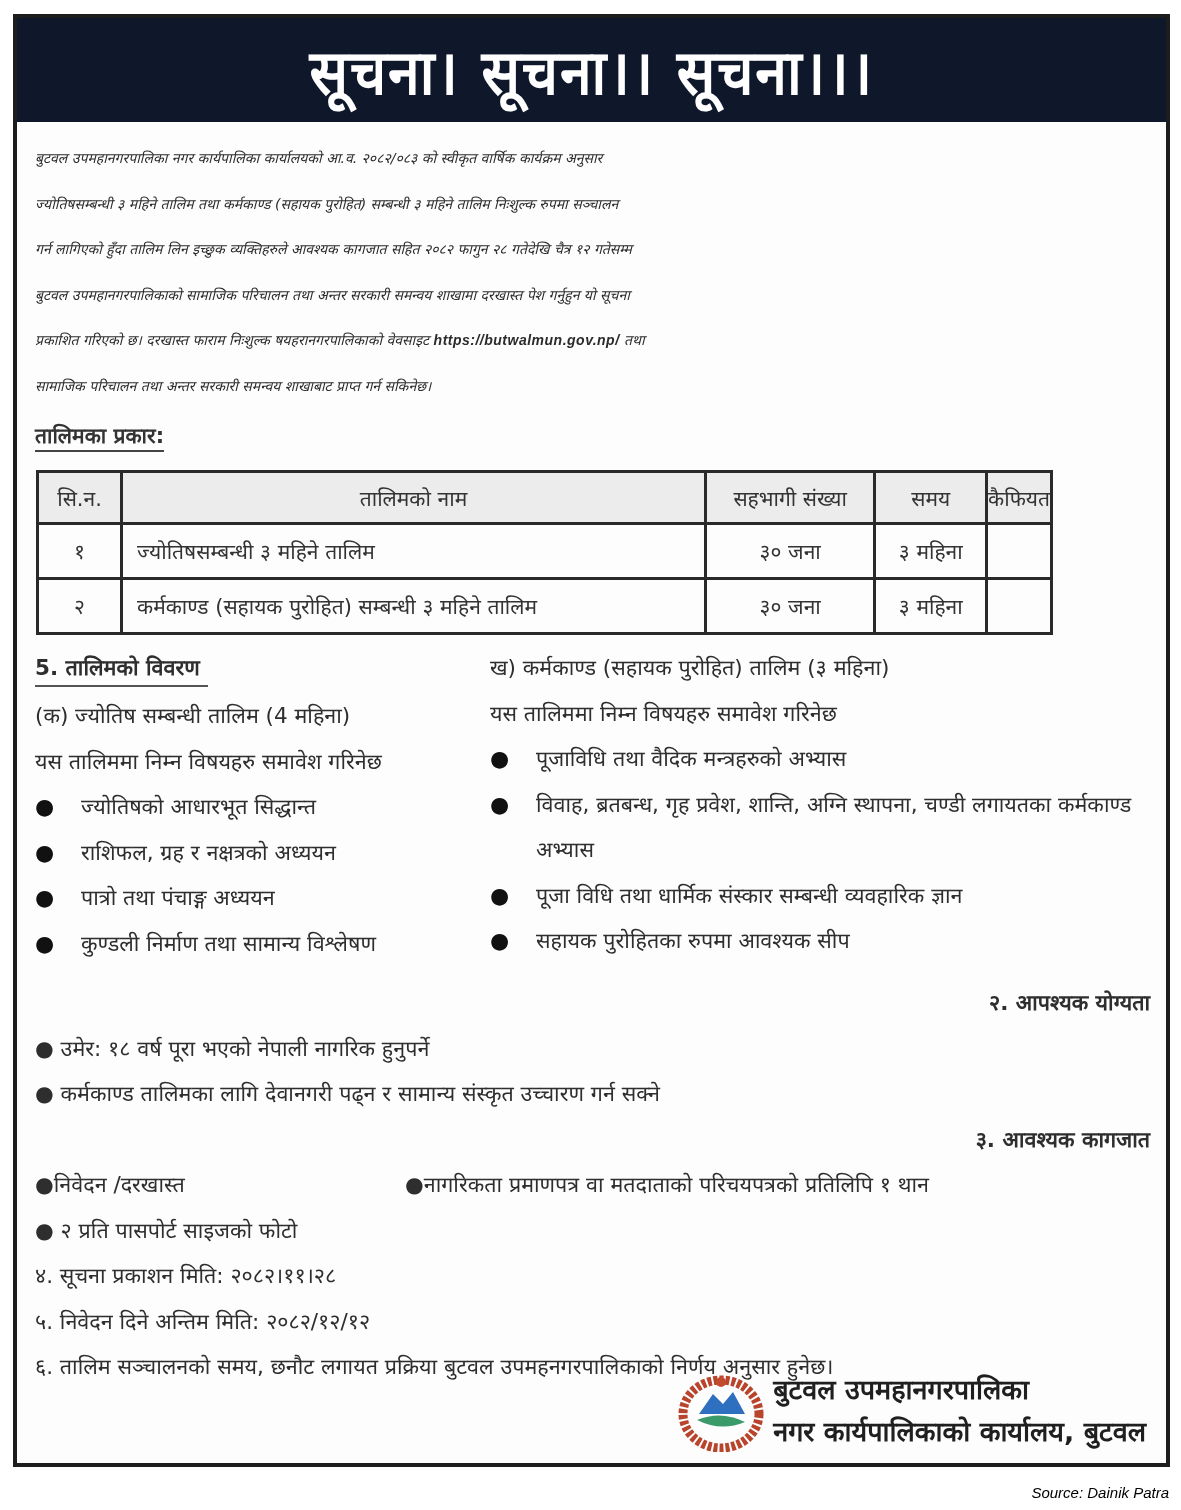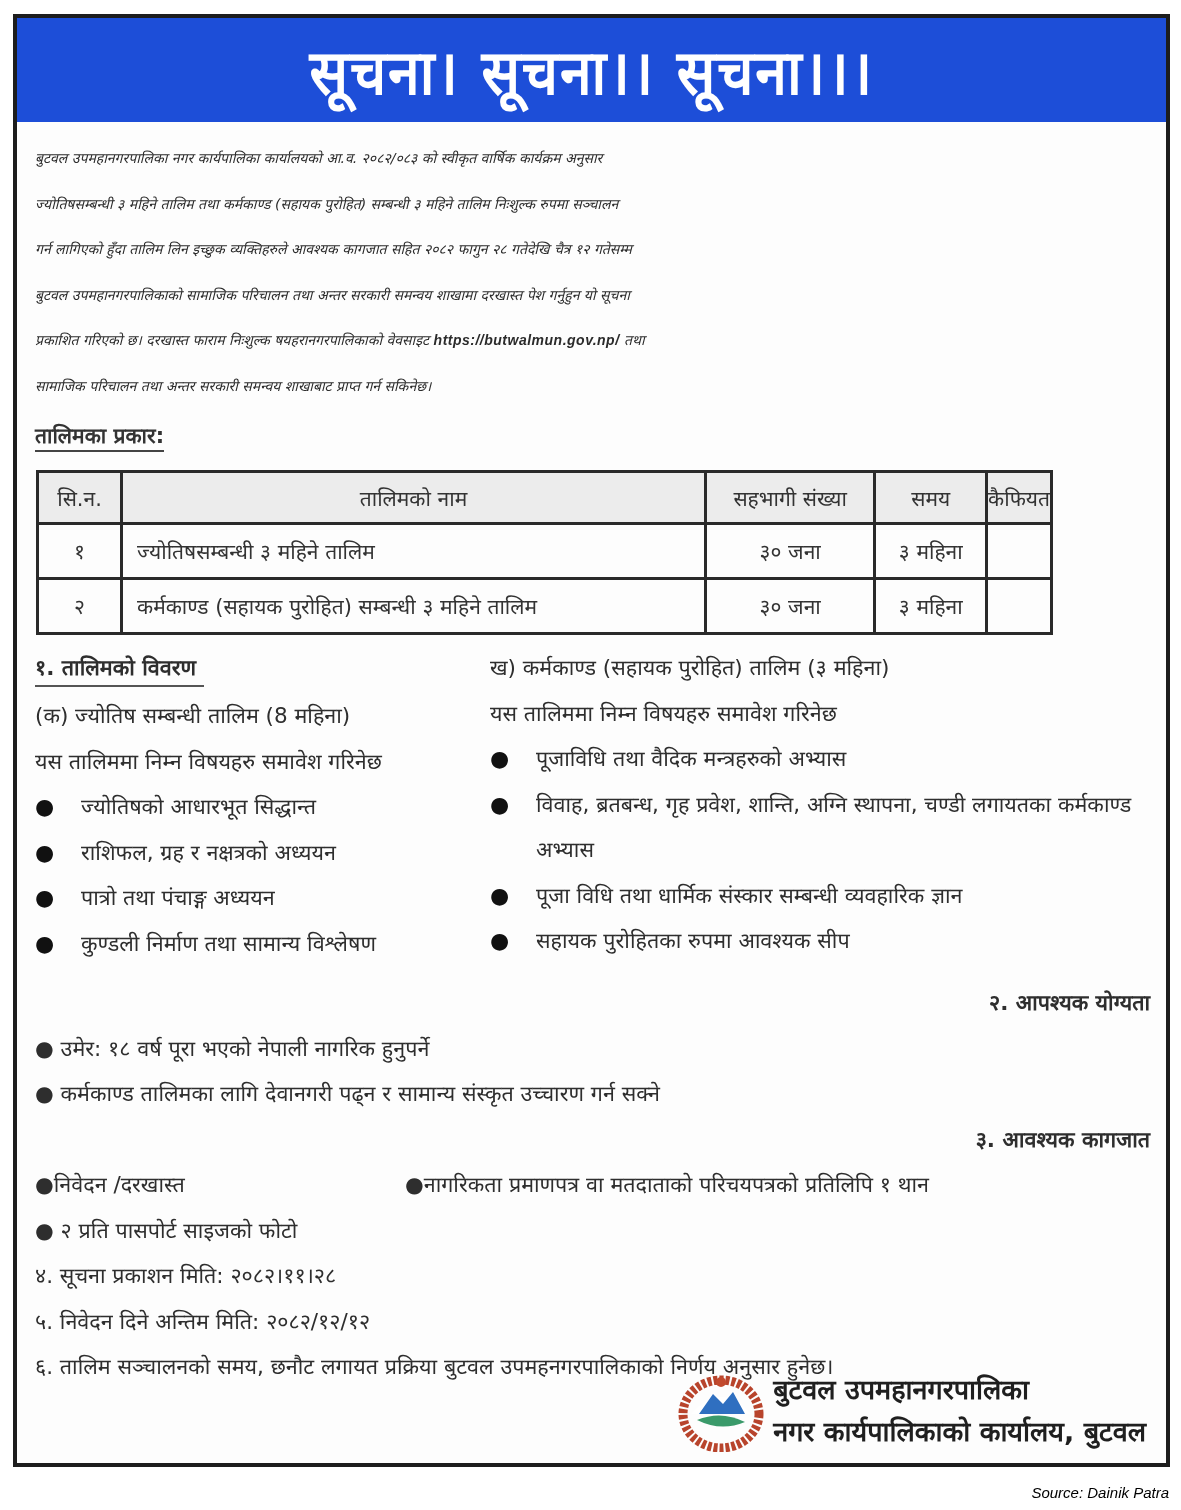--- a/index.html
+++ b/index.html
@@ -4,21 +4,21 @@
 <style>
   * { box-sizing: border-box; margin: 0; padding: 0; }
   html, body { width: 1181px; height: 1510px; background: #ffffff; overflow: hidden; }
   body { position: relative; font-family: "DejaVu Sans", "Liberation Sans", sans-serif; color: #2a2a2a; }
 
   .notice {
     position: absolute; left: 13px; top: 14px; width: 1157px; height: 1453px;
     border: 4px solid #1d1d1d; background: #fdfdfd;
   }
   .banner {
-    height: 104px; background: #1d4ed8; color: #ffffff;
+    height: 104px; background: #0f172a; color: #ffffff;
     display: flex; align-items: center; justify-content: center;
   }
   .banner-title {
     font-family: "DejaVu Sans", sans-serif; font-weight: bold;
     font-size: 62px; letter-spacing: 2px; transform: scaleX(0.92);
   }
 
   .body { padding: 14px 16px 0 18px; position: relative; }
   .intro {
     font-size: 14px; line-height: 45.5px; text-align: justify;
@@ -126,22 +126,22 @@
           <td class="name">कर्मकाण्ड (सहायक पुरोहित) सम्बन्धी ३ महिने तालिम</td>
           <td class="count">३० जना</td>
           <td class="dur">३ महिना</td>
           <td></td>
         </tr>
       </tbody>
     </table>
 
     <div class="two-col">
       <div class="col-left">
-        <div class="line"><span class="sec-title">१. तालिमको विवरण</span></div>
-        <div class="line">(क) ज्योतिष सम्बन्धी तालिम (8 महिना)</div>
+        <div class="line"><span class="sec-title">5. तालिमको विवरण</span></div>
+        <div class="line">(क) ज्योतिष सम्बन्धी तालिम (4 महिना)</div>
         <div class="line">यस तालिममा निम्न विषयहरु समावेश गरिनेछ</div>
         <div class="bullet-row">
             <span class="dot">●</span>
             <span class="txt">ज्योतिषको आधारभूत सिद्धान्त</span>
           </div>
         <div class="bullet-row">
             <span class="dot">●</span>
             <span class="txt">राशिफल, ग्रह र नक्षत्रको अध्ययन</span>
           </div>
         <div class="bullet-row">

